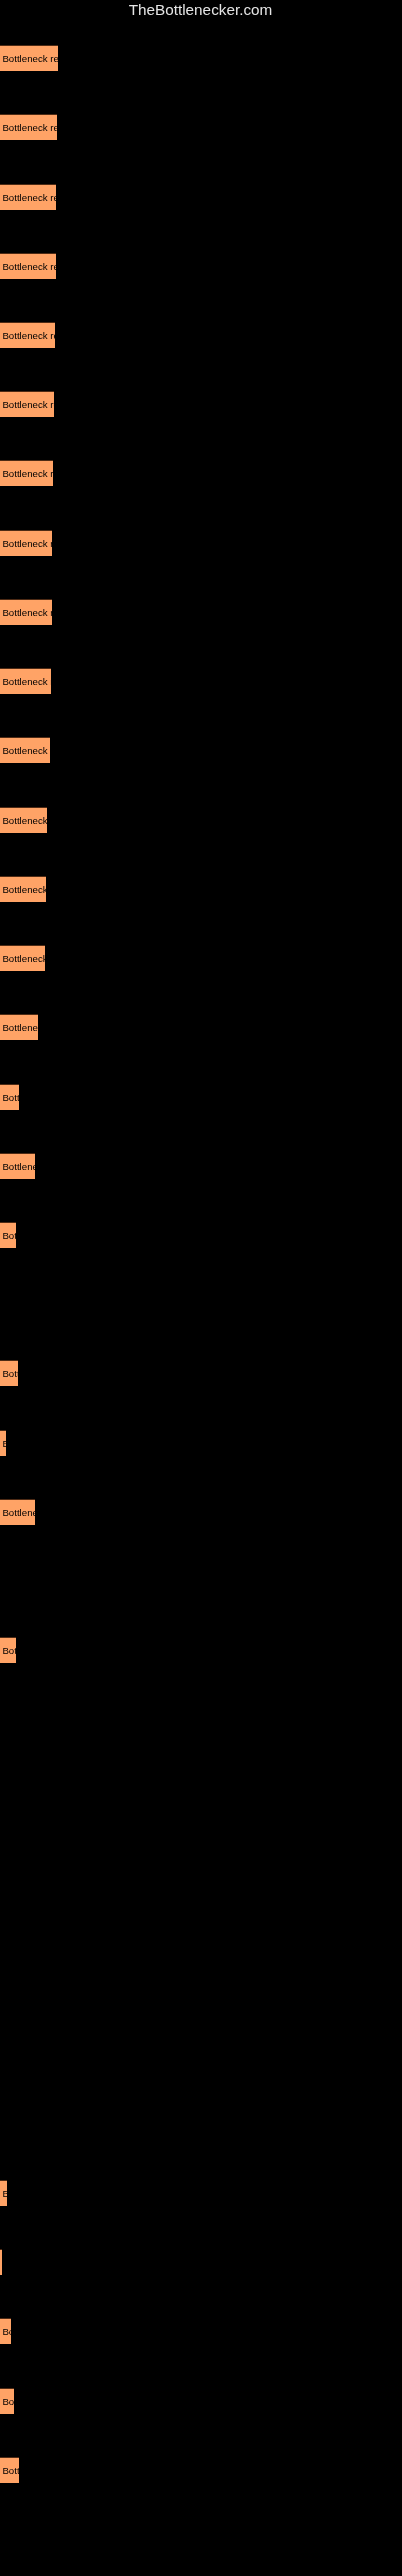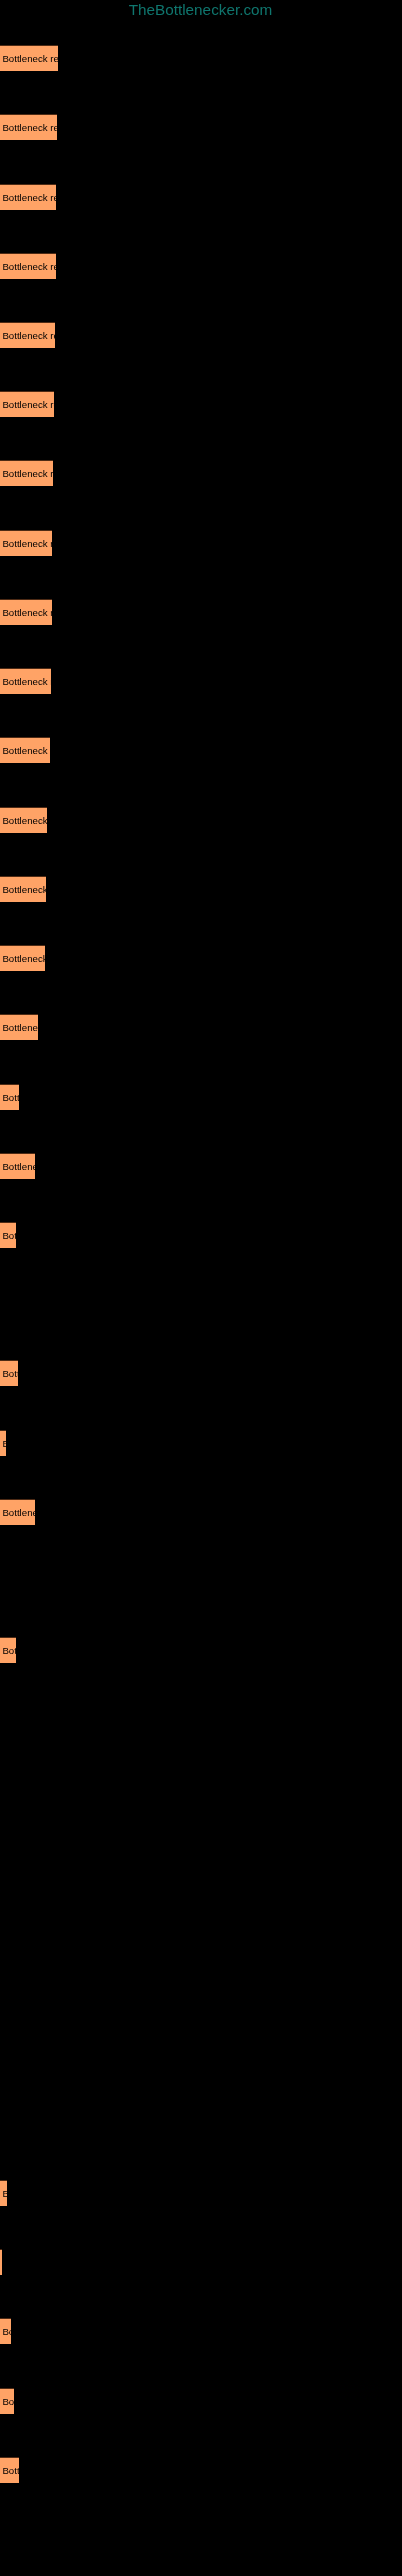--- a/index.html
+++ b/index.html
@@ -23,21 +23,21 @@
     height: 2576px;
     background: #000000;
   }
 
   .chart-title {
     position: absolute;
     left: 0;
     top: 0.8px;
     width: 401px;
     text-align: center;
-    color: #0f766e;
+    color: #e5e5e5;
     font-size: 15.3px;
     font-family: "Liberation Sans", sans-serif;
     letter-spacing: 0px;
     white-space: nowrap;
   }
 
   .bars-layer {
     position: absolute;
     left: 0;
     top: 0;

